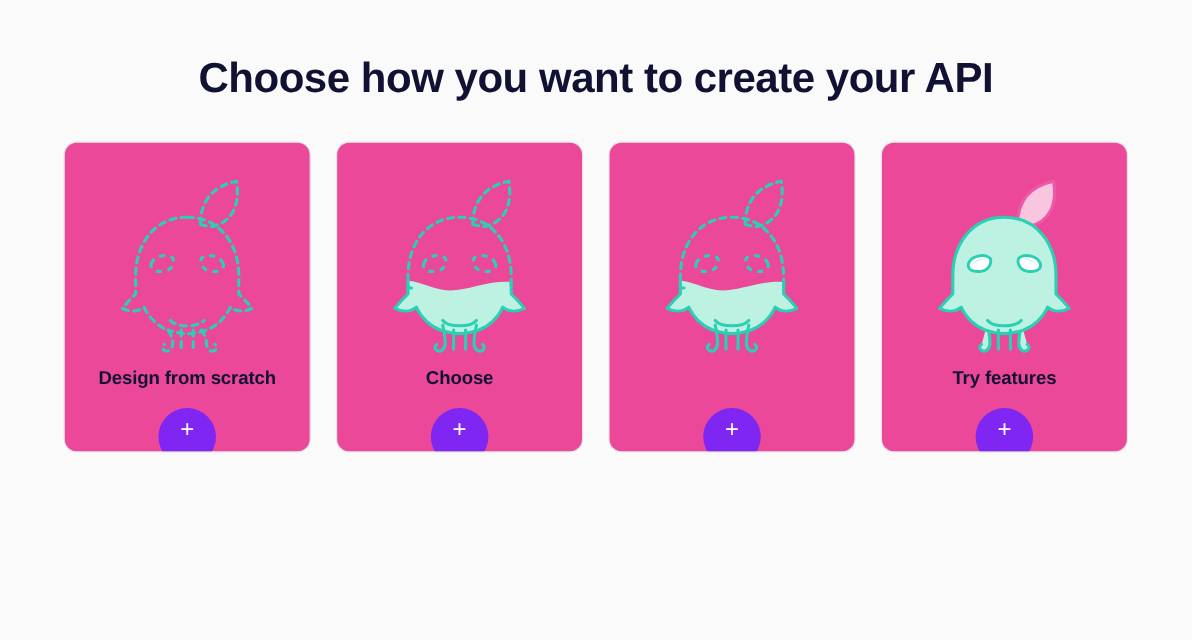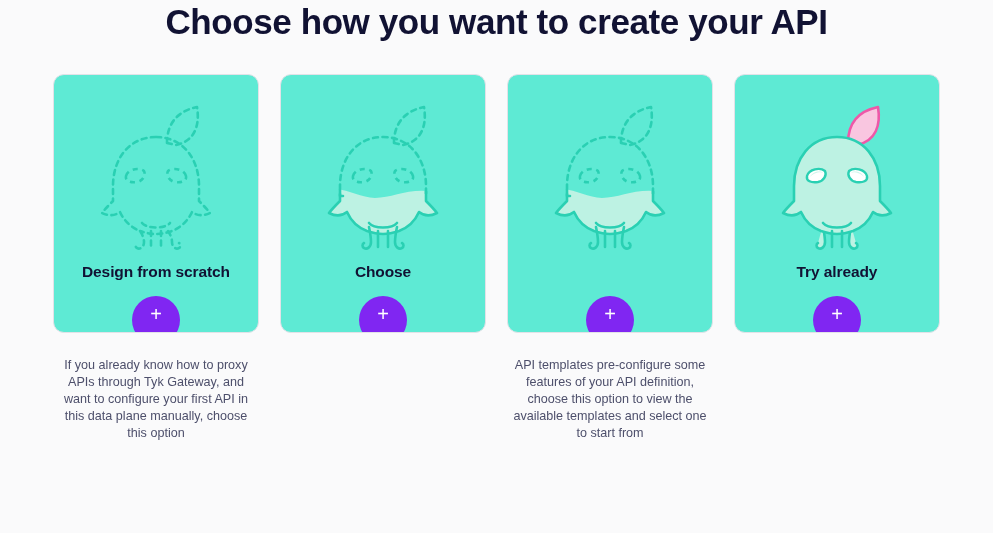--- a/index.html
+++ b/index.html
@@ -22,20 +22,21 @@
     height: 533px;
     position: relative;
   }
 
   .page-title {
     text-align: center;
     font-size: 35px;
     font-weight: bold;
     color: #111233;
     letter-spacing: -0.4px;
+    padding-top: 44px;
     line-height: 44px;
   }
 
   .cards-row {
     display: flex;
     justify-content: center;
     gap: 21px;
     margin-top: 30px;
     padding: 0 50px;
   }
@@ -43,21 +44,21 @@
   .card-col {
     width: 206px;
     display: flex;
     flex-direction: column;
     align-items: center;
   }
 
   .card {
     width: 206px;
     height: 259px;
-    background: #5eead4;
+    background: #ec4899;
     border: 1px solid #e2e2e8;
     border-radius: 11px;
     position: relative;
     overflow: hidden;
     display: flex;
     flex-direction: column;
     align-items: center;
     cursor: pointer;
   }
 
@@ -161,21 +162,20 @@
           <path d="M90 79 C88 72 77 70 72 74 C70 78 73 84 79 85 C86 86 91 84 90 79 Z" fill="none" stroke="#2ad0b3" stroke-width="2.6" stroke-dasharray="5 4.5" stroke-linejoin="round"></path>
         </svg>
 
         <div class="card-title">Design from scratch</div>
 
         <button class="plus-button">
           <span class="plus-glyph">+</span>
         </button>
       </div>
 
-      <div class="card-desc">If you already know how to proxy APIs through Tyk Gateway, and want to configure your first API in this data plane manually, choose this option</div>
     </div>
 
     <div class="card-col">
       <div class="card">
 
         <svg class="card-illu" viewBox="0 0 120 160">
           <defs>
             <clipPath id="halfclip2">
               <path d="M0 96 C18 86 34 101 52 101 C72 101 90 88 120 97 L120 160 L0 160 Z"></path>
             </clipPath>
@@ -236,21 +236,20 @@
           <path d="M30 79 C32 72 43 70 48 74 C50 78 47 84 41 85 C34 86 29 84 30 79 Z" fill="none" stroke="#2ad0b3" stroke-width="2.6" stroke-dasharray="5 4.5" stroke-linejoin="round"></path>
           <path d="M90 79 C88 72 77 70 72 74 C70 78 73 84 79 85 C86 86 91 84 90 79 Z" fill="none" stroke="#2ad0b3" stroke-width="2.6" stroke-dasharray="5 4.5" stroke-linejoin="round"></path>
         </svg>
 
 
         <button class="plus-button">
           <span class="plus-glyph">+</span>
         </button>
       </div>
 
-      <div class="card-desc">API templates pre-configure some features of your API definition, choose this option to view the available templates and select one to start from</div>
     </div>
 
     <div class="card-col">
       <div class="card">
 
         <svg class="card-illu" viewBox="0 0 120 160">
 
           <path d="M71 46 C71 26 82 14 101 10 C104 28 99 44 80 48 Z" fill="#f9c6e0" stroke="#ee58a8" stroke-width="2.6" stroke-linejoin="round"></path>
 
           <path d="M46 128 C47 135 48 141 48 145 C48 150 44 153 41 151 C39 150 39 147 41 146" fill="#bdf2e3" stroke="#2ad0b3" stroke-width="2.6" stroke-linecap="round"></path>
@@ -264,21 +263,21 @@
                    L103 89 C103 62 87 40 60 40 Z" fill="#bdf2e3" stroke="#2ad0b3" stroke-width="2.6" stroke-linejoin="round"></path>
           <path d="M55 134 L55 150 M65 134 L65 150" fill="none" stroke="#2ad0b3" stroke-width="2.6" stroke-linecap="round"></path>
           <path d="M46 126 C51 132 69 132 74 126" fill="none" stroke="#2ad0b3" stroke-width="2.6" stroke-linecap="round"></path>
 
           <path d="M30 79 C32 72 43 70 48 74 C50 78 47 84 41 85 C34 86 29 84 30 79 Z" fill="#ffffff" stroke="#2ad0b3" stroke-width="2.4" stroke-linejoin="round"></path>
           <path d="M90 79 C88 72 77 70 72 74 C70 78 73 84 79 85 C86 86 91 84 90 79 Z" fill="#ffffff" stroke="#2ad0b3" stroke-width="2.4" stroke-linejoin="round"></path>
           <path d="M33 80 C35 75 43 73 46 76 C44 74 36 76 33 80 Z" fill="#bdf2e3" opacity="0.75"></path>
           <path d="M87 80 C85 75 77 73 74 76 C76 74 84 76 87 80 Z" fill="#bdf2e3" opacity="0.75"></path>
         </svg>
 
-        <div class="card-title">Try already</div>
+        <div class="card-title">Try features</div>
 
         <button class="plus-button">
           <span class="plus-glyph">+</span>
         </button>
       </div>
 
     </div>
 
   </div>
 </div>

